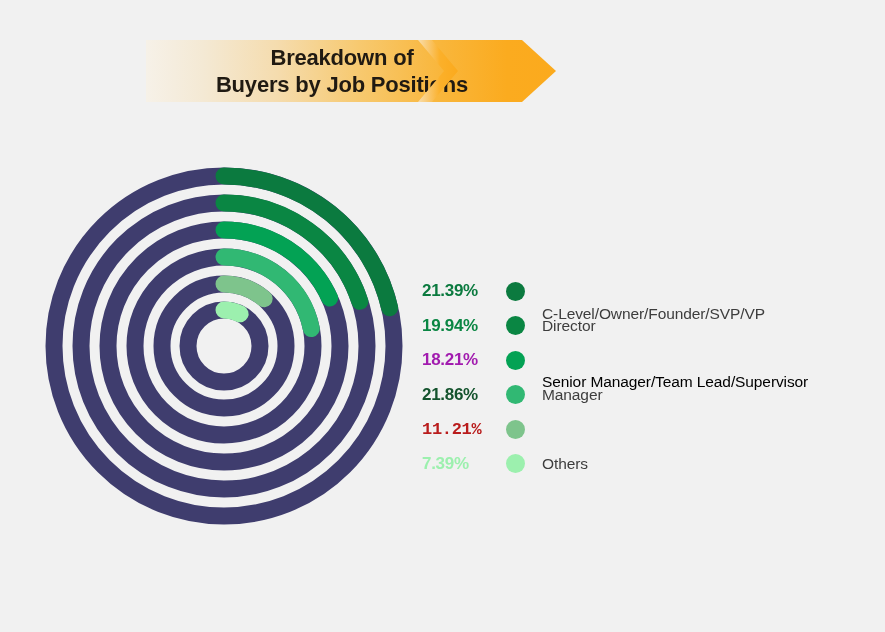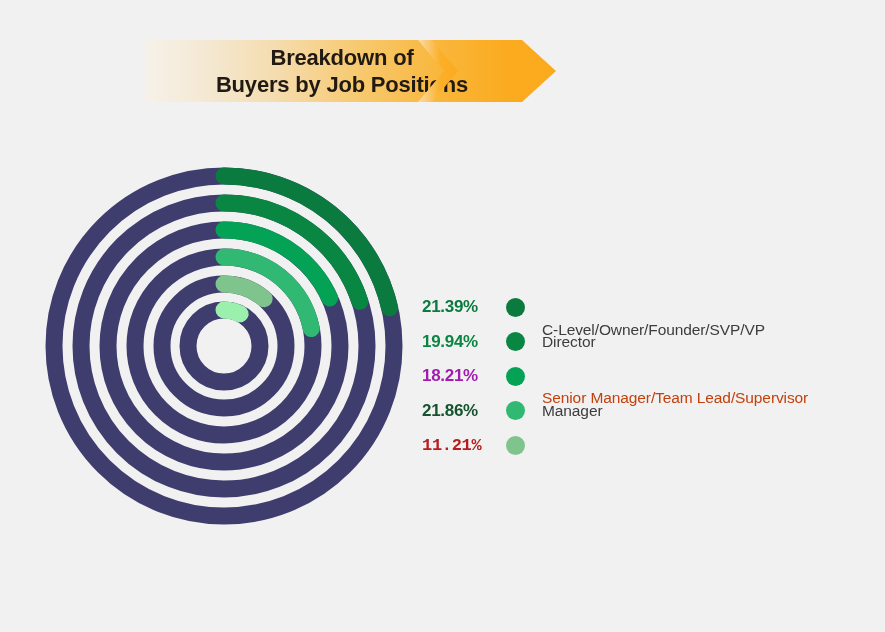--- a/index.html
+++ b/index.html
@@ -81,21 +81,21 @@
     top: 158px;
     width: 376px;
     height: 376px;
   }
   #radial-chart svg { display: block; }
 
   
   #legend {
     position: absolute;
     left: 422px;
-    top: 290px;
+    top: 274px;
     width: 450px;
   }
   .legend-row {
     display: flex;
     align-items: center;
     height: 34.5px;
   }
   .legend-pct {
     width: 76px;
     text-align: left;
@@ -157,24 +157,29 @@
       <div class="legend-label" style="color: rgb(61, 61, 61); margin-top: 45px;">C-Level/Owner/Founder/SVP/VP</div>
     </div>
     <div class="legend-row">
       <div class="legend-pct" style="color: rgb(10, 134, 67);">19.94%</div>
       <div class="legend-dot" style="background: rgb(10, 134, 67);"></div>
       <div class="legend-label" style="color: rgb(61, 61, 61);">Director</div>
     </div>
     <div class="legend-row">
       <div class="legend-pct" style="color: #a21caf;">18.21%</div>
       <div class="legend-dot" style="background: rgb(3, 162, 84);"></div>
-      <div class="legend-label" style="color: #c2410c; margin-top: 44px;">Senior Manager/Team Lead/Supervisor</div>
+      <div class="legend-label" style="color: #000000; margin-top: 44px;">Senior Manager/Team Lead/Supervisor</div>
     </div>
     <div class="legend-row">
       <div class="legend-pct" style="color: #14532d;">21.86%</div>
       <div class="legend-dot" style="background: rgb(49, 184, 115);"></div>
       <div class="legend-label" style="color: rgb(61, 61, 61);">Manager</div>
     </div>
     <div class="legend-row">
       <div class="legend-pct" style="color: #b91c1c; font-family: Liberation Mono, monospace;">11.21%</div>
       <div class="legend-dot" style="background: rgb(126, 196, 140);"></div>
     </div>
+    <div class="legend-row">
+      <div class="legend-pct" style="color: rgb(156, 240, 174);">7.39%</div>
+      <div class="legend-dot" style="background: rgb(156, 240, 174);"></div>
+      <div class="legend-label" style="color: rgb(61, 61, 61);">Others</div>
+    </div>
   </div>
 
 </body></html>

